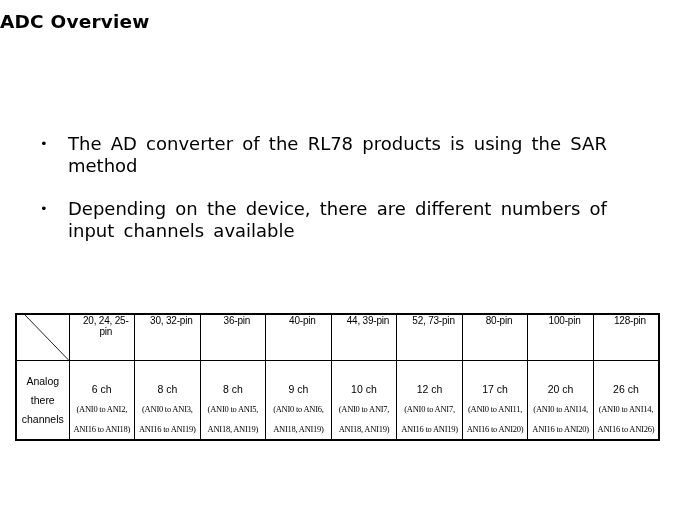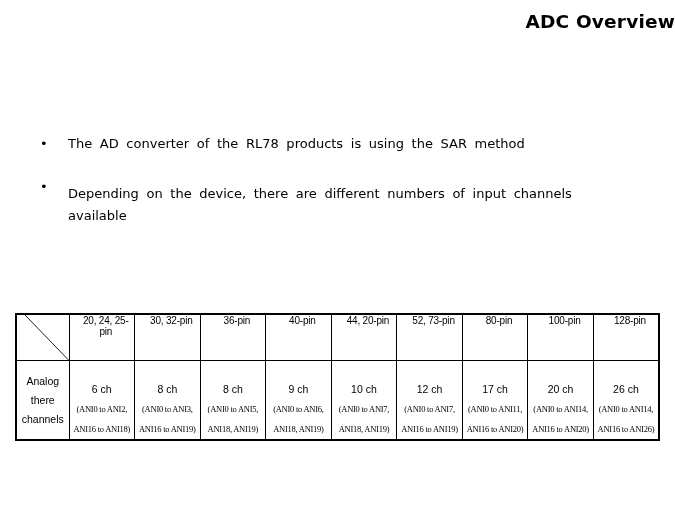--- a/index.html
+++ b/index.html
@@ -11,45 +11,45 @@
     color: #000000;
     font-family: "DejaVu Sans", sans-serif;
     overflow: hidden;
   }
   .title {
     position: absolute;
     top: 11px;
     left: 0;
     width: 100%;
     margin: 0;
-    text-align: right;
+    text-align: left;
     font-size: 18.5px;
     font-weight: bold;
     letter-spacing: 0.2px;
   }
   .bullets {
     position: absolute;
     left: 40px;
     top: 133px;
     width: 600px;
   }
   .bullet-row { display: flex; align-items: flex-start; }
   .bullet-row + .bullet-row { margin-top: 21px; }
   .marker {
     flex: 0 0 28px;
     width: 28px;
     font-size: 13px;
     line-height: 22px;
   }
   .bullet-text {
-    font-size: 13px;
+    font-size: 18px;
     line-height: 22px;
     word-spacing: 3.5px;
   }
-  .bullet-row-2 .bullet-text { max-width: 558px; margin-top: 7px; }
+  .bullet-row-2 .bullet-text { max-width: 558px; }
 
   .pin-table {
     position: absolute;
     left: 15px;
     top: 313px;
     width: 645px;
     border-collapse: collapse;
     table-layout: fixed;
     font-family: "Liberation Sans", sans-serif;
     border: 2px solid #000;
@@ -125,21 +125,21 @@
       <tr class="header-row">
         <td class="corner">
           <svg class="corner-svg" viewBox="0 0 100 100" preserveAspectRatio="none" aria-hidden="true">
             <line x1="0" y1="0" x2="100" y2="100" stroke="#222222" stroke-width="1" vector-effect="non-scaling-stroke"></line>
           </svg>
         </td>
         <td class="hdr">20, 24, 25-pin</td>
         <td class="hdr">30, 32-pin</td>
         <td class="hdr">36-pin</td>
         <td class="hdr">40-pin</td>
-        <td class="hdr">44, 20-pin</td>
+        <td class="hdr">44, 39-pin</td>
         <td class="hdr">52, 73-pin</td>
         <td class="hdr">80-pin</td>
         <td class="hdr">100-pin</td>
         <td class="hdr">128-pin</td>
       </tr>
       <tr class="data-row">
         <td class="row-label">
           <div>Analog</div>
           <div>there</div>
           <div>channels</div>

